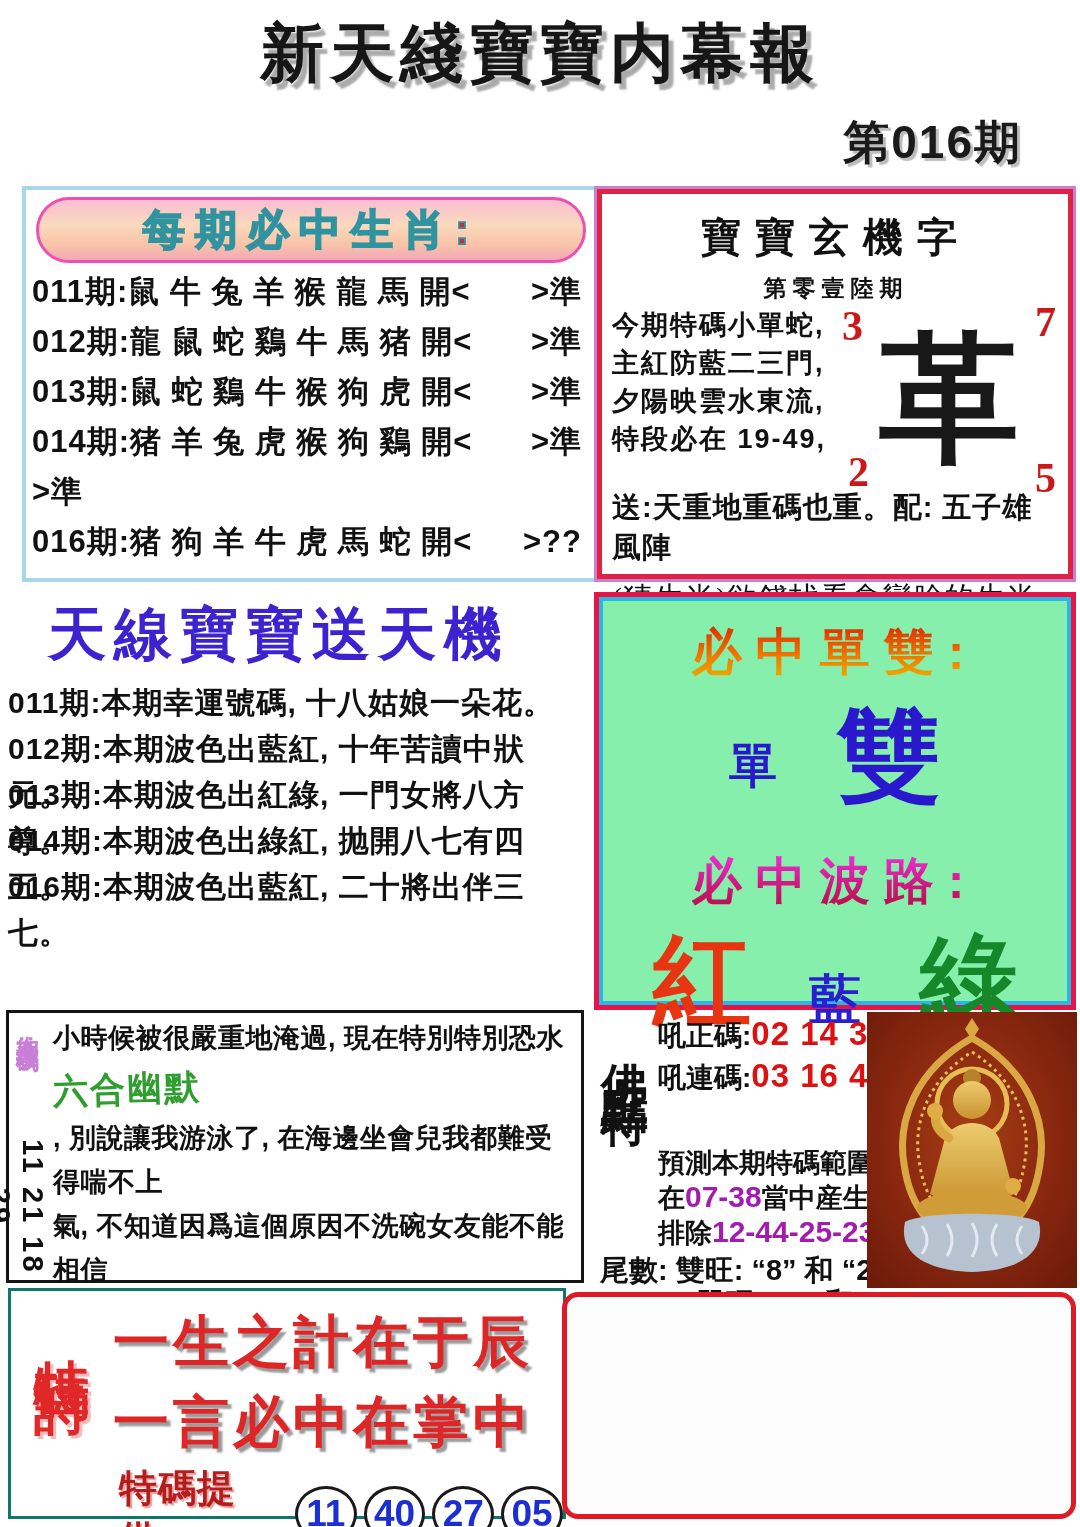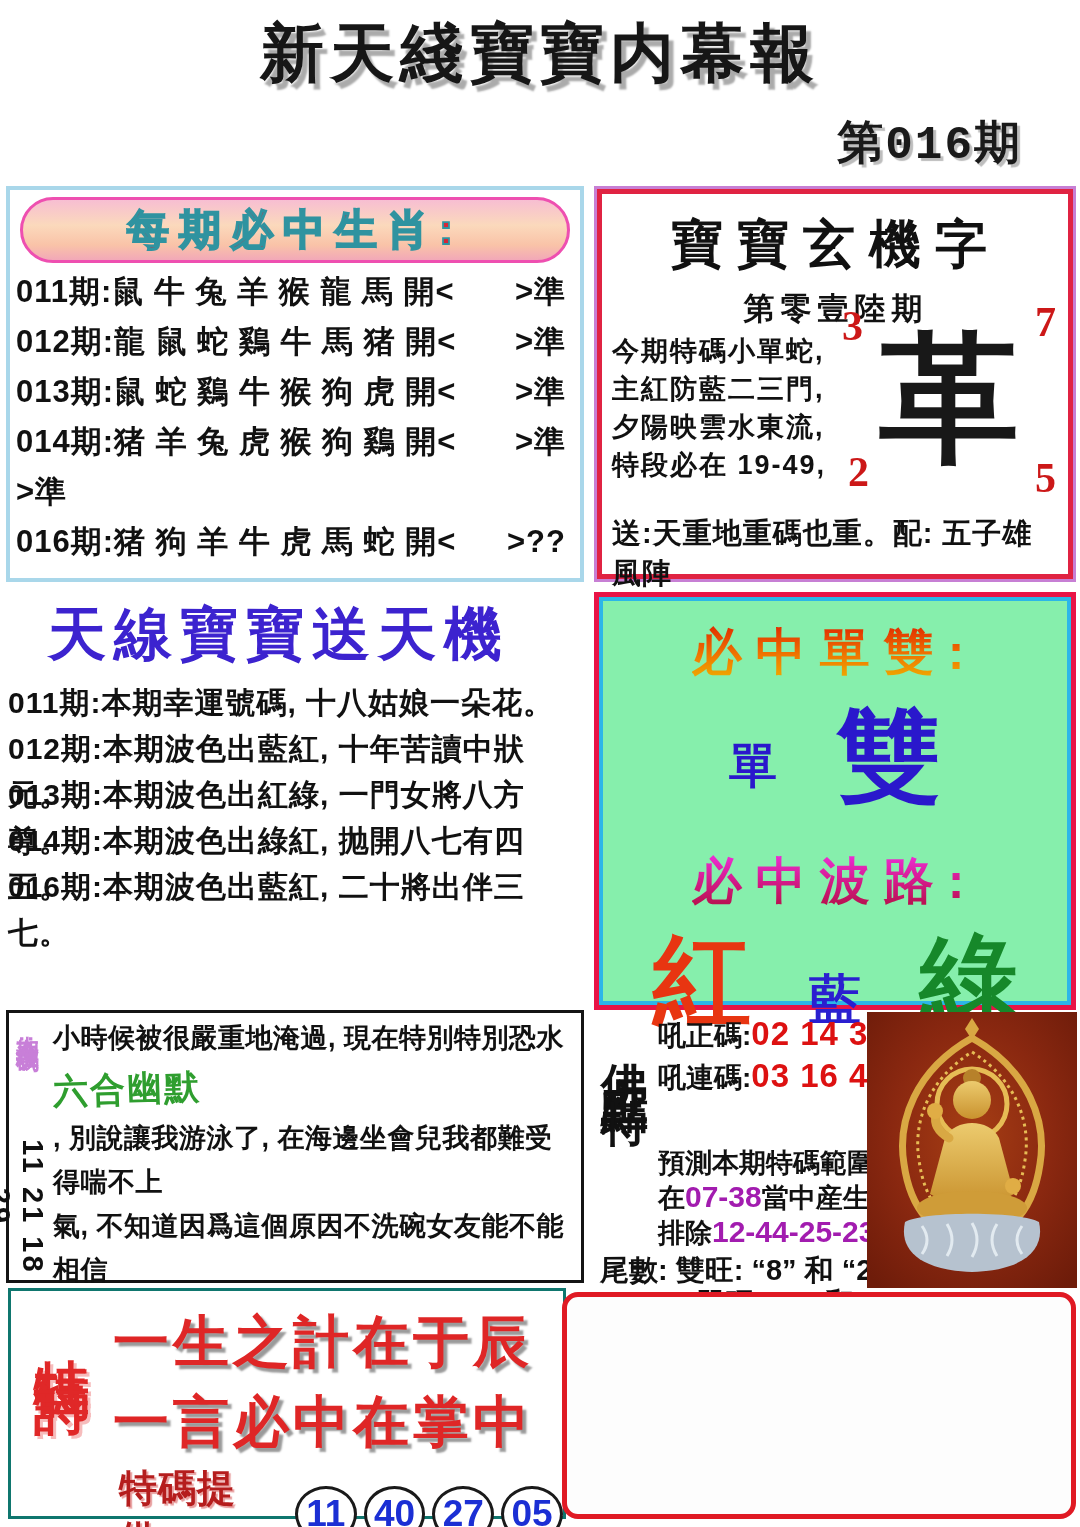--- a/index.html
+++ b/index.html
@@ -3,39 +3,39 @@
 <meta charset="utf-8">
 <style>
   html,body{margin:0;padding:0;background:#e8e8e8;}
   .page{position:relative;width:1080px;height:1527px;background:#ffffff;overflow:hidden;
         font-family:"Liberation Sans","DejaVu Sans",sans-serif;color:#111;}
   
   .main-title{position:absolute;top:10px;left:0;width:100%;text-align:center;
     font-size:64px;font-weight:900;letter-spacing:6px;color:#161616;
     text-shadow:5px 6px 2px #ababab;}
   .issue-no{position:absolute;top:112px;right:58px;font-size:46px;font-weight:900;
-    color:#1a1a1a;text-shadow:3px 3px 1px #bdbdbd;letter-spacing:2px;font-family:Liberation Mono, monospace;}
-  
-  .zodiac-box{position:absolute;left:6px;top:186px;width:578px;height:396px;
+    color:#1a1a1a;text-shadow:3px 3px 1px #bdbdbd;letter-spacing:2px;}
+  
+  .zodiac-box{position:absolute;left:22px;top:186px;width:578px;height:396px;
     border:4px solid #a9d7ea;background:#fff;box-sizing:border-box;}
   .zodiac-oval{margin:7px 10px 4px 10px;height:66px;border:3px solid #ee4fb0;border-radius:45px;
     background:linear-gradient(180deg,#f7bed2 0%,#fbd9bc 42%,#f9c3a8 75%,#f2a8b8 100%);
     display:flex;align-items:center;justify-content:center;box-sizing:border-box;}
   .zodiac-oval span{font-size:42px;font-weight:900;letter-spacing:10px;color:#d42737;
     -webkit-text-stroke:1.8px #2f93a0;}
   .zrow{display:flex;justify-content:space-between;align-items:center;
     padding:0 14px 0 6px;height:50px;font-size:31px;font-weight:800;letter-spacing:1px;}
   
   .mystery-box{position:absolute;left:594px;top:186px;width:482px;height:396px;
     border:3px solid #c77fd4;box-sizing:border-box;background:#fff;}
   .mystery-inner{position:absolute;inset:0;border:5px solid #e02342;box-sizing:border-box;
     padding:10px 8px 0 10px;}
-  .mystery-title{text-align:center;font-size:52px;font-weight:800;letter-spacing:14px;
+  .mystery-title{text-align:center;font-size:40px;font-weight:800;letter-spacing:14px;
     font-family:"Liberation Serif","DejaVu Serif",serif;margin-top:6px;}
-  .mystery-sub{text-align:center;font-size:31px;font-weight:800;letter-spacing:6px;margin-top:8px;}
+  .mystery-sub{text-align:center;font-size:23px;font-weight:800;letter-spacing:6px;margin-top:8px;}
   .poem-label{font-size:26px;font-weight:800;margin-top:10px;}
   .poem-lines{position:relative;margin-top:2px;height:178px;}
   .poem-lines div{font-size:27px;font-weight:800;letter-spacing:2px;line-height:38px;}
   .mystery-figure{position:absolute;right:10px;top:120px;width:218px;height:182px;}
   .big-char{position:absolute;left:50%;top:48%;transform:translate(-50%,-50%);
     font-size:140px;font-weight:600;font-family:"Liberation Serif","DejaVu Serif",serif;color:#181818;}
   .corner-num{position:absolute;font-size:42px;font-weight:900;color:#cc1818;
     font-family:"Liberation Serif","DejaVu Serif",serif;}
   .cn-tl{left:2px;top:-12px;}  .cn-tr{right:2px;top:-16px;}
   .cn-bl{left:8px;bottom:0px;} .cn-br{right:2px;bottom:-6px;}

